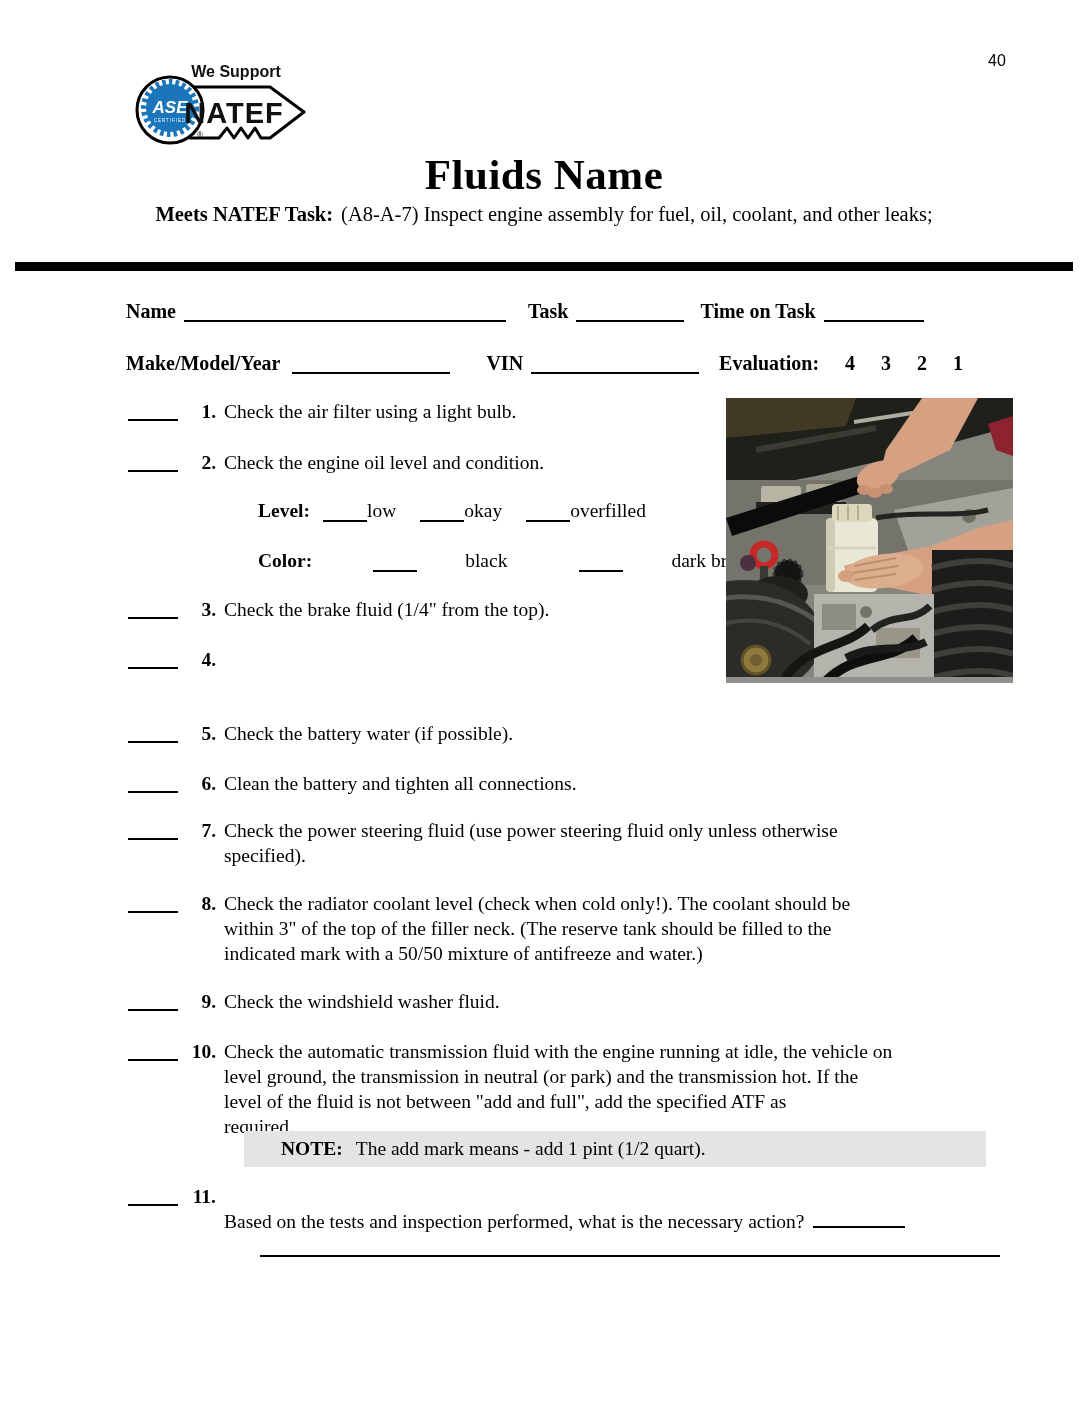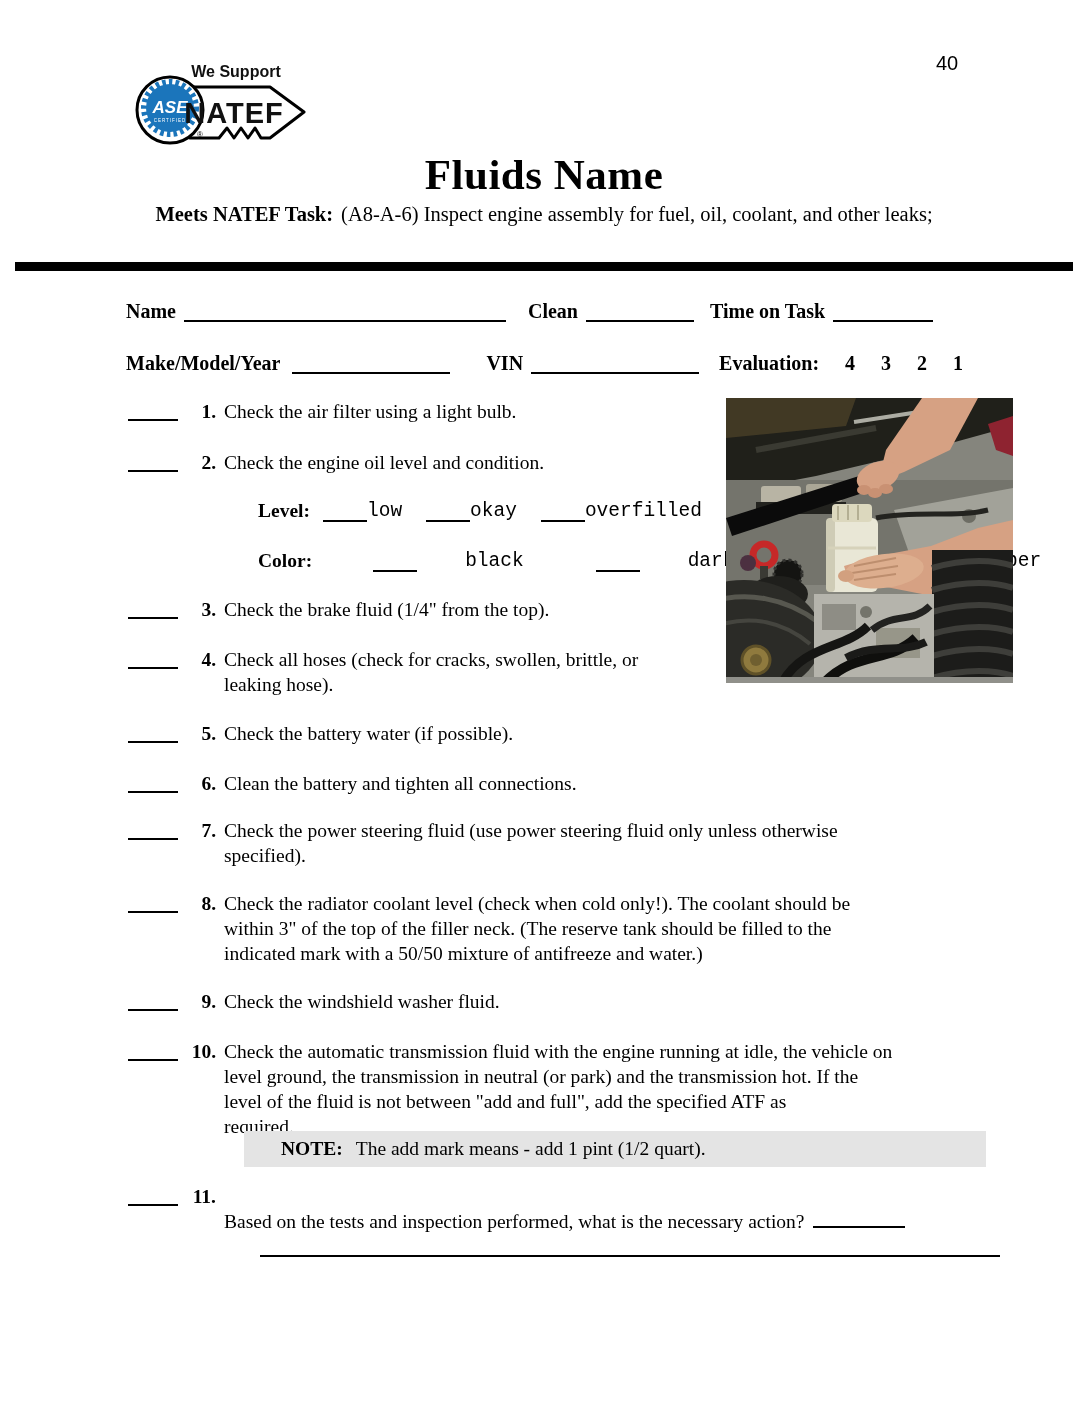--- a/index.html
+++ b/index.html
@@ -1,20 +1,20 @@
 <!DOCTYPE html>
 <html><head>
 <meta charset="utf-8">
 <style>
   html,body { margin:0; padding:0; background:#ffffff; }
   .page {
     position:relative; width:1088px; height:1408px; background:#fff;
     font-family:"Liberation Serif", serif; color:#000; overflow:hidden;
   }
-  .page-number { position:absolute; left:936px; top:52px; font-family:"Liberation Sans", sans-serif; font-size:20px;text-align:center; }
+  .page-number { position:absolute; left:988px; top:52px; font-family:"Liberation Sans", sans-serif; font-size:16px;text-align:center; }
 
   .logo { position:absolute; left:130px; top:55px; width:180px; height:100px; }
 
   .title { position:absolute; left:0; top:150px; width:100%; text-align:center; font-size:43px; font-weight:bold; letter-spacing:.5px; }
   .task-line { position:absolute; left:0; width:100%; text-align:center; font-size:20.5px; }
   .task-line .b { font-weight:bold; margin-right:8px;text-align:right; }
   .rule { position:absolute; left:15px; top:262px; width:1058px; height:9px; background:#000; }
 
   .form-row { position:absolute; left:126px; display:flex; align-items:flex-start; font-size:20px; font-weight:bold; height:26px; }
   .fline { border-bottom:2px solid #000; height:20px; display:inline-block; flex:none; }
@@ -22,21 +22,21 @@
 
   .item { position:absolute; left:128px; display:flex; align-items:flex-start; font-size:19.5px; line-height:25px; }
   .item .blank { width:50px; height:19px; border-bottom:2px solid #000; margin-right:6px; margin-top:1px; flex:none; }
   .item .num { width:32px; text-align:right; font-weight:bold; margin-right:8px; flex:none; }
   .item .text { white-space:pre-line; max-width:762px; }
   .ansblank { display:inline-block; width:92px; height:16px; border-bottom:2px solid #000; margin-left:8px; }
 
   .subrow { position:absolute; left:258px; display:flex; align-items:flex-end; font-size:19.5px; height:24px; }
   .sublabel { font-weight:bold; margin-right:13px; }
   .sblank { width:44px; height:19px; border-bottom:2px solid #000; flex:none; }
-  .opt { margin-right:24px;font-family:Liberation Mono, monospace; }
+  .opt { margin-right:24px; }
 
   .note { position:absolute; left:244px; top:1131px; width:742px; height:36px; background:#e4e4e4;
           display:flex; align-items:center; padding-left:37px; box-sizing:border-box; font-size:19.5px; }
   .note .nlabel { font-weight:bold; margin-right:13px; }
 
   .contline { position:absolute; left:260px; top:1229px; width:740px; height:26px; border-bottom:2px solid #000; }
 
   .photo { position:absolute; left:726px; top:398px; width:287px; height:285px; }
 </style>
 </head>
@@ -58,29 +58,29 @@
     <text x="40" y="67" text-anchor="middle" font-family="Liberation Sans, sans-serif" font-size="4.5" fill="#ffffff" letter-spacing="1">CERTIFIED</text>
     <text x="67" y="82" font-family="Liberation Sans, sans-serif" font-size="8" fill="#000">®</text>
 
     <text x="106" y="22" text-anchor="middle" font-family="Liberation Sans, sans-serif" font-size="16" font-weight="bold" fill="#111">We Support</text>
     <text x="104" y="68" text-anchor="middle" font-family="Liberation Sans, sans-serif" font-size="29" font-weight="bold" letter-spacing="1" fill="#111">NATEF</text>
   </svg>
 
   <div class="title">Fluids Name</div>
 
   <div class="task-line" style="top:203px;">
-    <span class="b">Meets NATEF Task:</span><span>(A8-A-6)  Inspect engine assembly for fuel, oil, coolant, and other leaks;</span>
+    <span class="b">Meets NATEF Task:</span><span>(A8-A-7)  Inspect engine assembly for fuel, oil, coolant, and other leaks;</span>
   </div>
 
   <div class="rule"></div>
 
   <div class="form-row" style="top:300px;">
     <span>Name</span>
     <span class="fline" style="width:322px; margin-left:8px;"></span>
-    <span style="margin-left:22px;">Clean</span>
+    <span style="margin-left:22px;">Task</span>
     <span class="fline" style="width:108px; margin-left:8px;"></span>
     <span style="margin-left:16px;">Time on Task</span>
     <span class="fline" style="width:100px; margin-left:8px;"></span>
   </div>
 
   <div class="form-row" style="top:352px;">
     <span>Make/Model/Year</span>
     <span class="fline" style="width:158px; margin-left:12px;"></span>
     <span style="margin-left:36px;">VIN</span>
     <span class="fline" style="width:168px; margin-left:8px;"></span>
@@ -125,22 +125,20 @@
 
   <div class="item" style="top:597px;">
     <span class="blank"></span>
     <span class="num">3.</span>
     <div class="text">Check the brake fluid (1/4" from the top).</div>
   </div>
 
   <div class="item" style="top:647px;">
     <span class="blank"></span>
     <span class="num">4.</span>
-    <div class="text">Check all hoses (check for cracks, swollen, brittle, or
-leaking hose).</div>
   </div>
 
   <div class="item" style="top:721px;">
     <span class="blank"></span>
     <span class="num">5.</span>
     <div class="text">Check the battery water (if possible).</div>
   </div>
 
   <div class="item" style="top:771px;">
     <span class="blank"></span>

